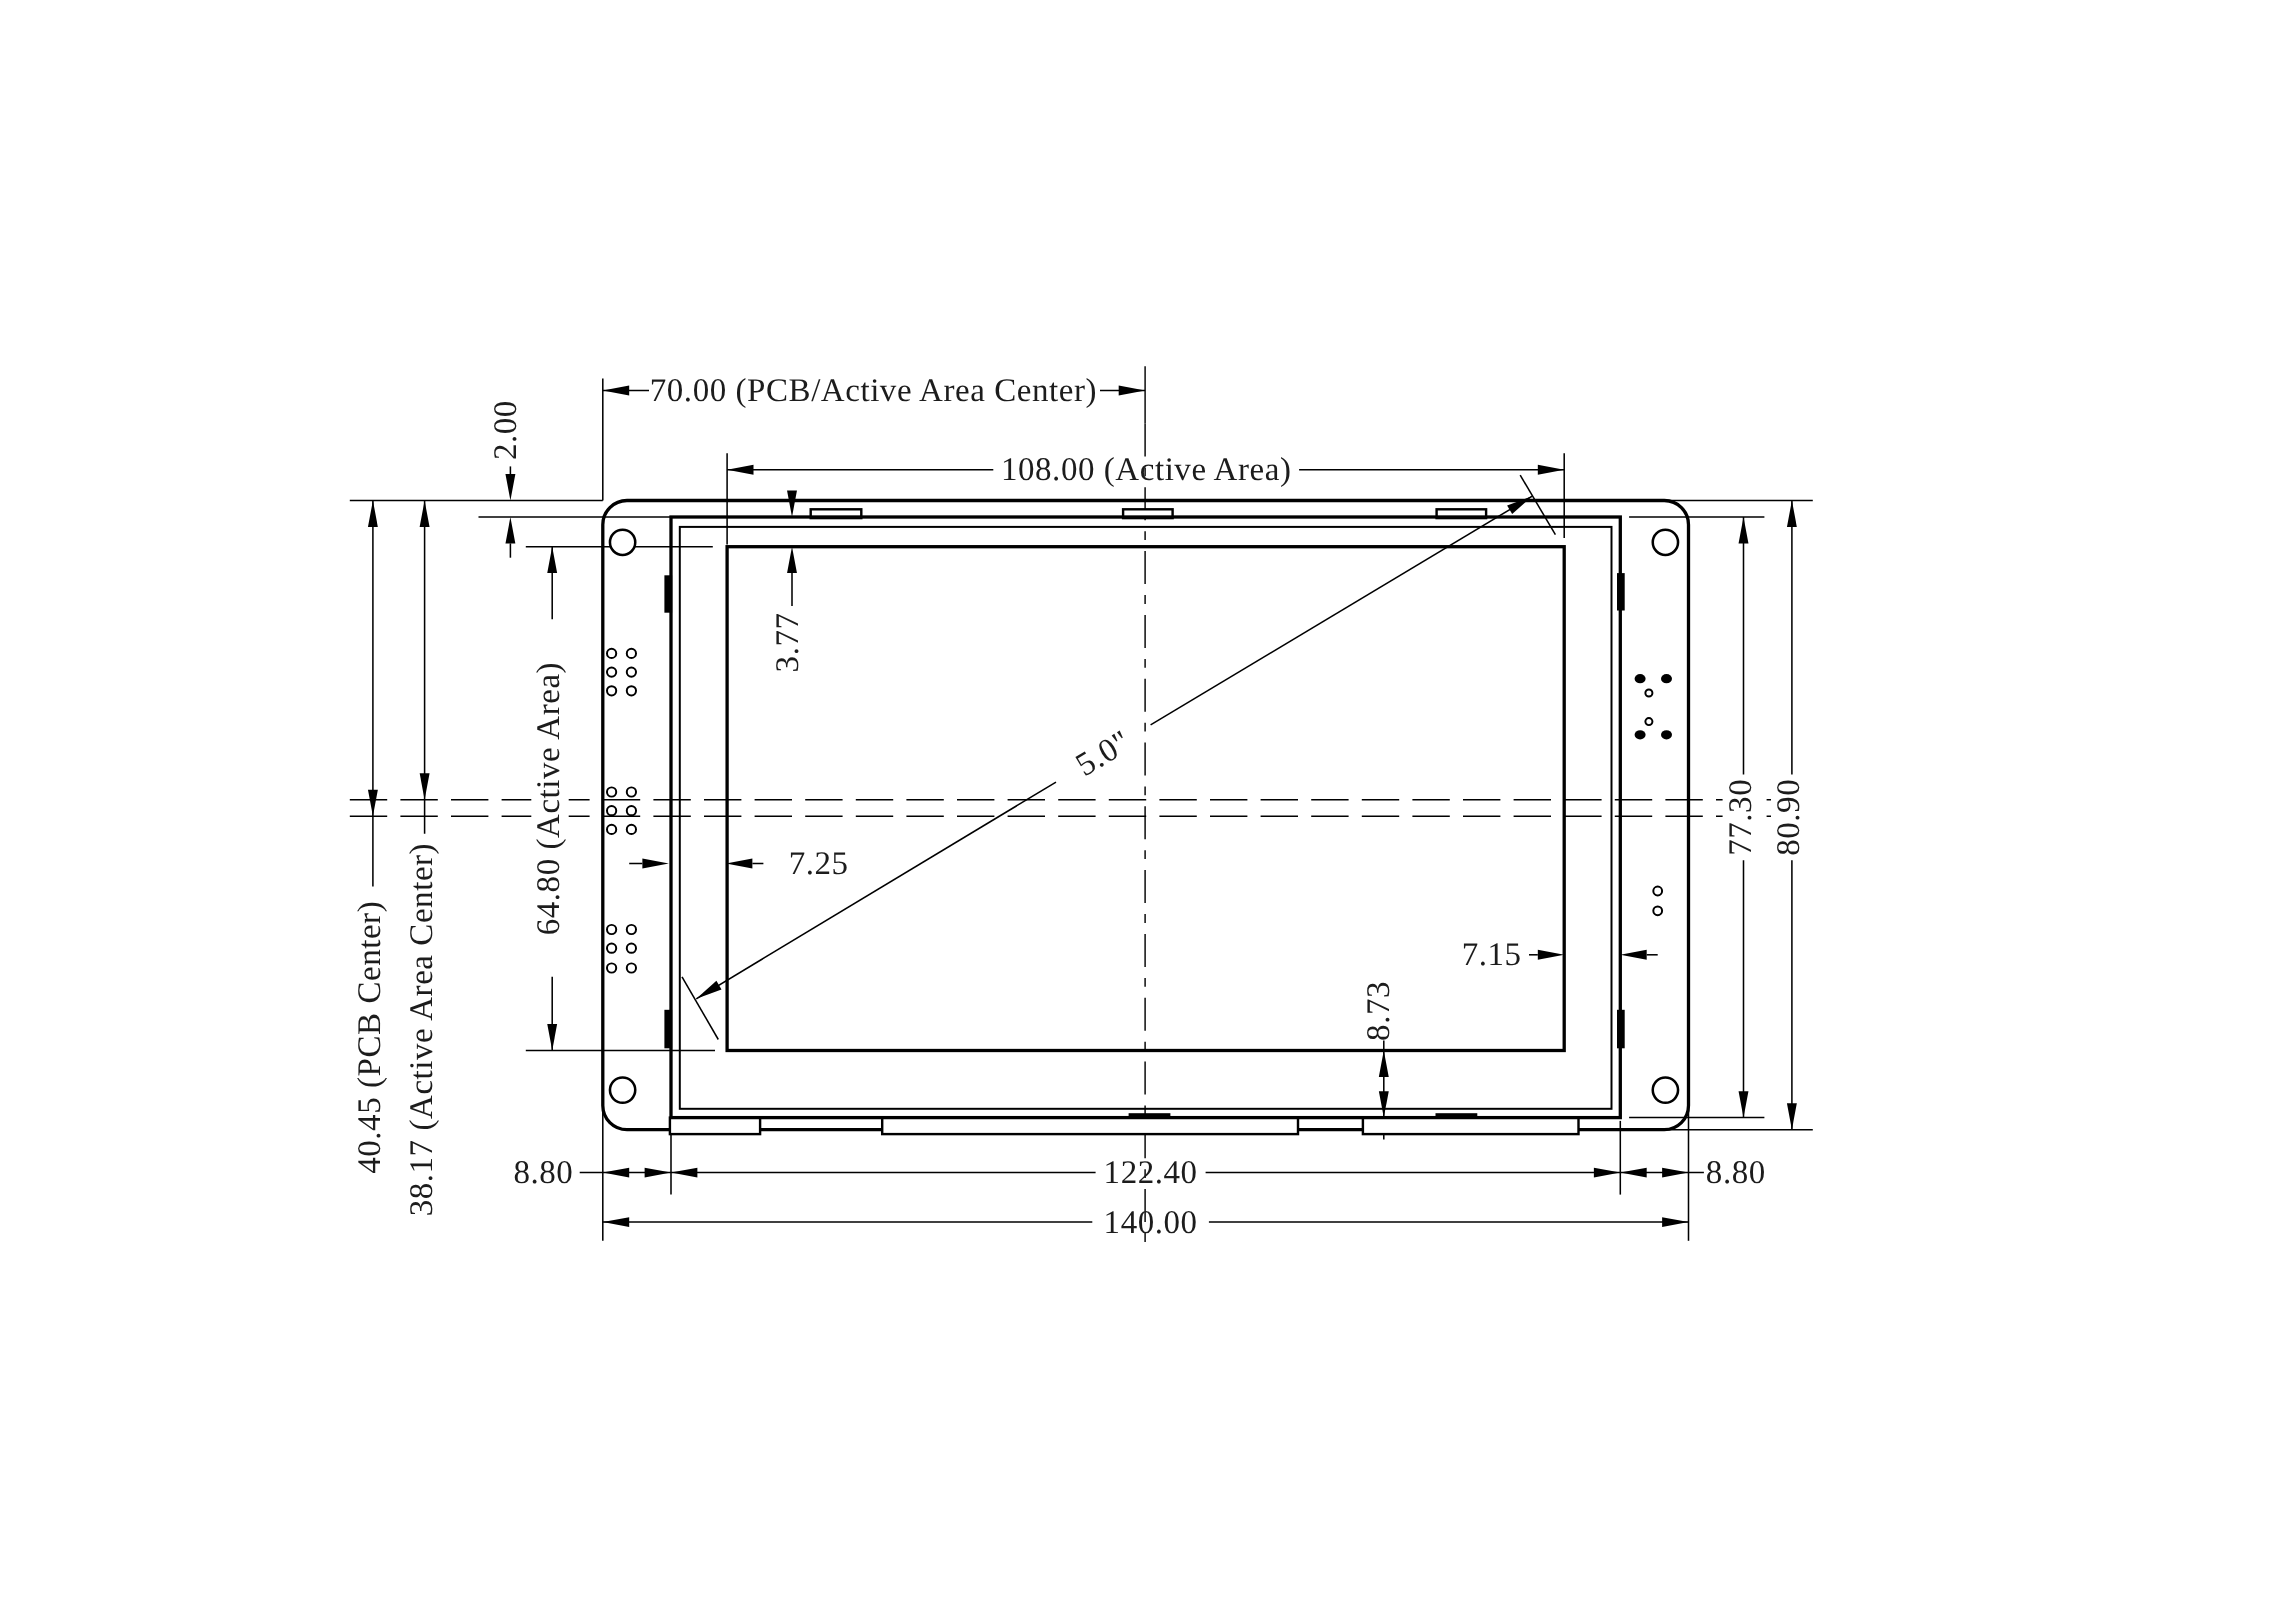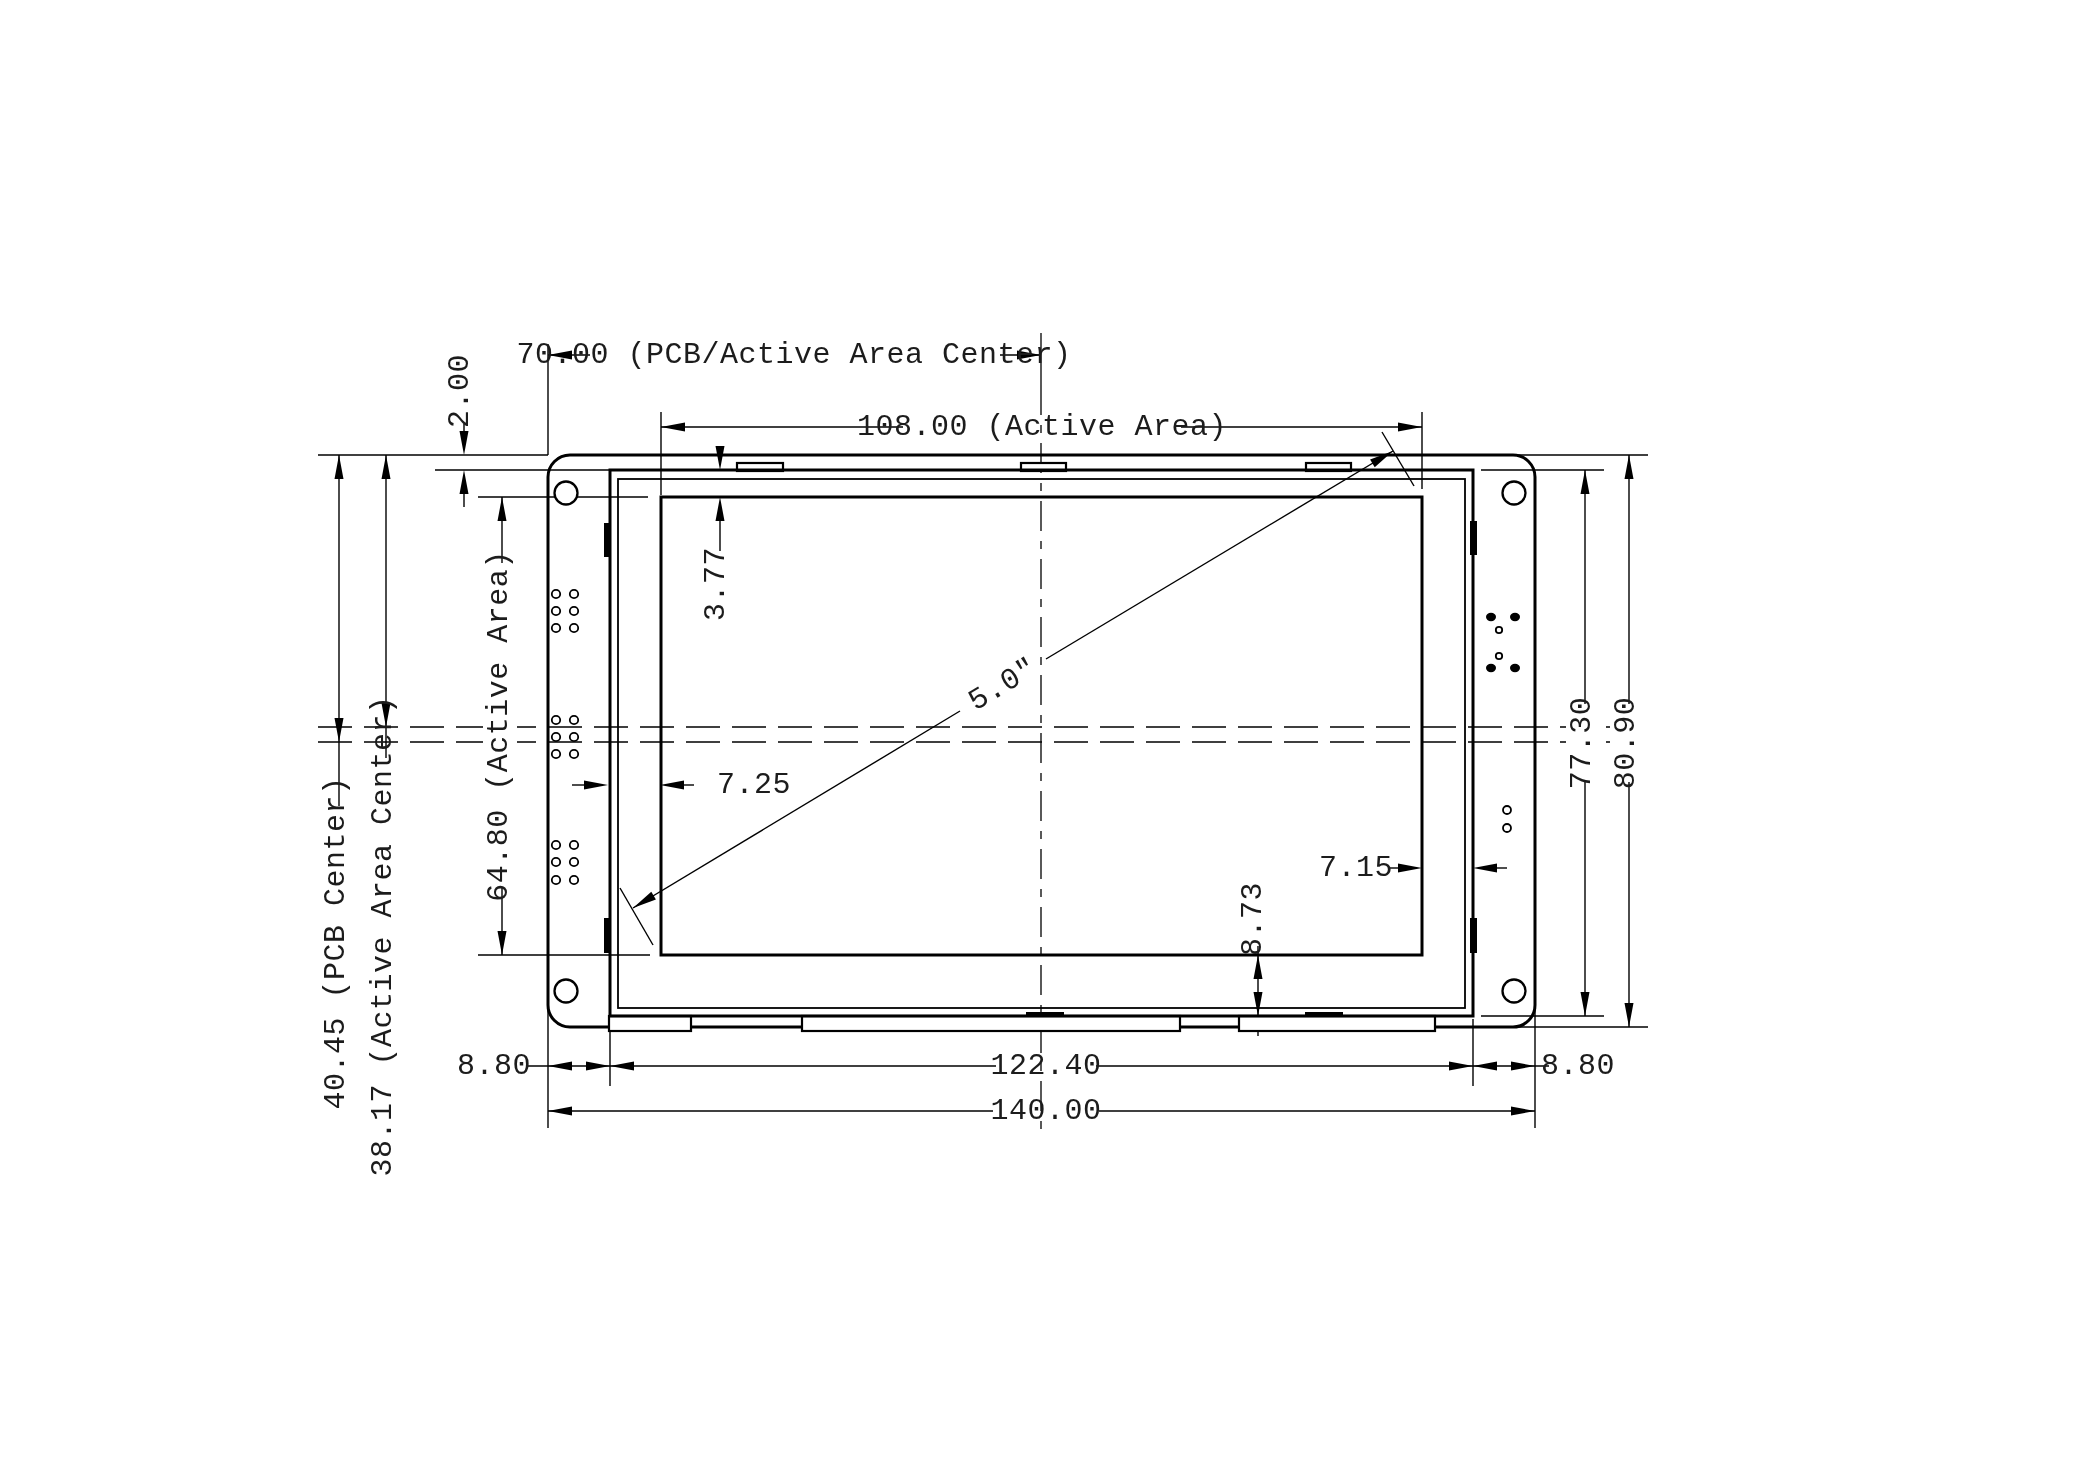--- a/index.html
+++ b/index.html
@@ -1,17 +1,17 @@
 <!DOCTYPE html>
 <html><head>
 <meta charset="utf-8">
 <style>
   html,body{margin:0;padding:0;background:#ffffff;}
   .stage{position:relative;width:2077px;height:1465px;background:#fff;
-         font-family:Liberation Mono, monospace;}
+         font-family:Liberation Serif, serif;}
   svg{display:block}
   
   .edge  {fill:none;stroke:#000;stroke-width:3;}
   .edge2 {fill:none;stroke:#000;stroke-width:1.8;}
   .tabln {fill:#fff;stroke:#000;stroke-width:2.2;}
   .hole  {fill:#fff;stroke:#000;stroke-width:2.3;}
   .pad   {fill:#fff;stroke:#000;stroke-width:1.8;}
   .padf  {fill:#000;stroke:none;}
   .dim   {fill:none;stroke:#000;stroke-width:1.4;}
   .cline {fill:none;stroke:#000;stroke-width:1.3;}

